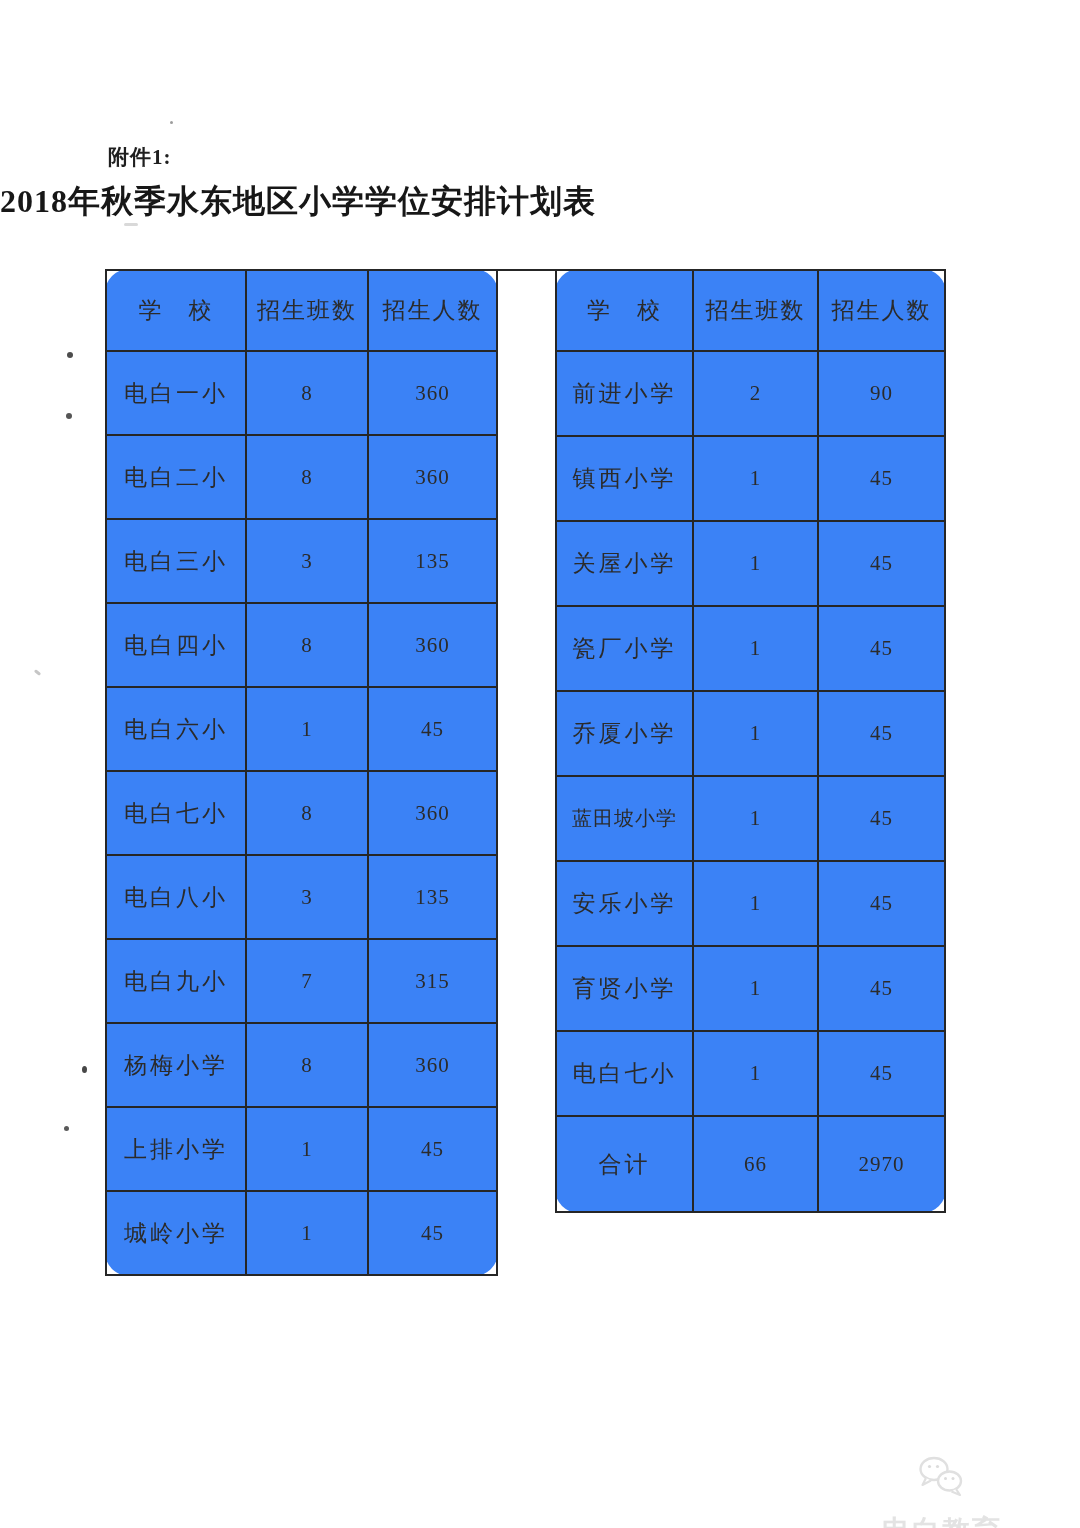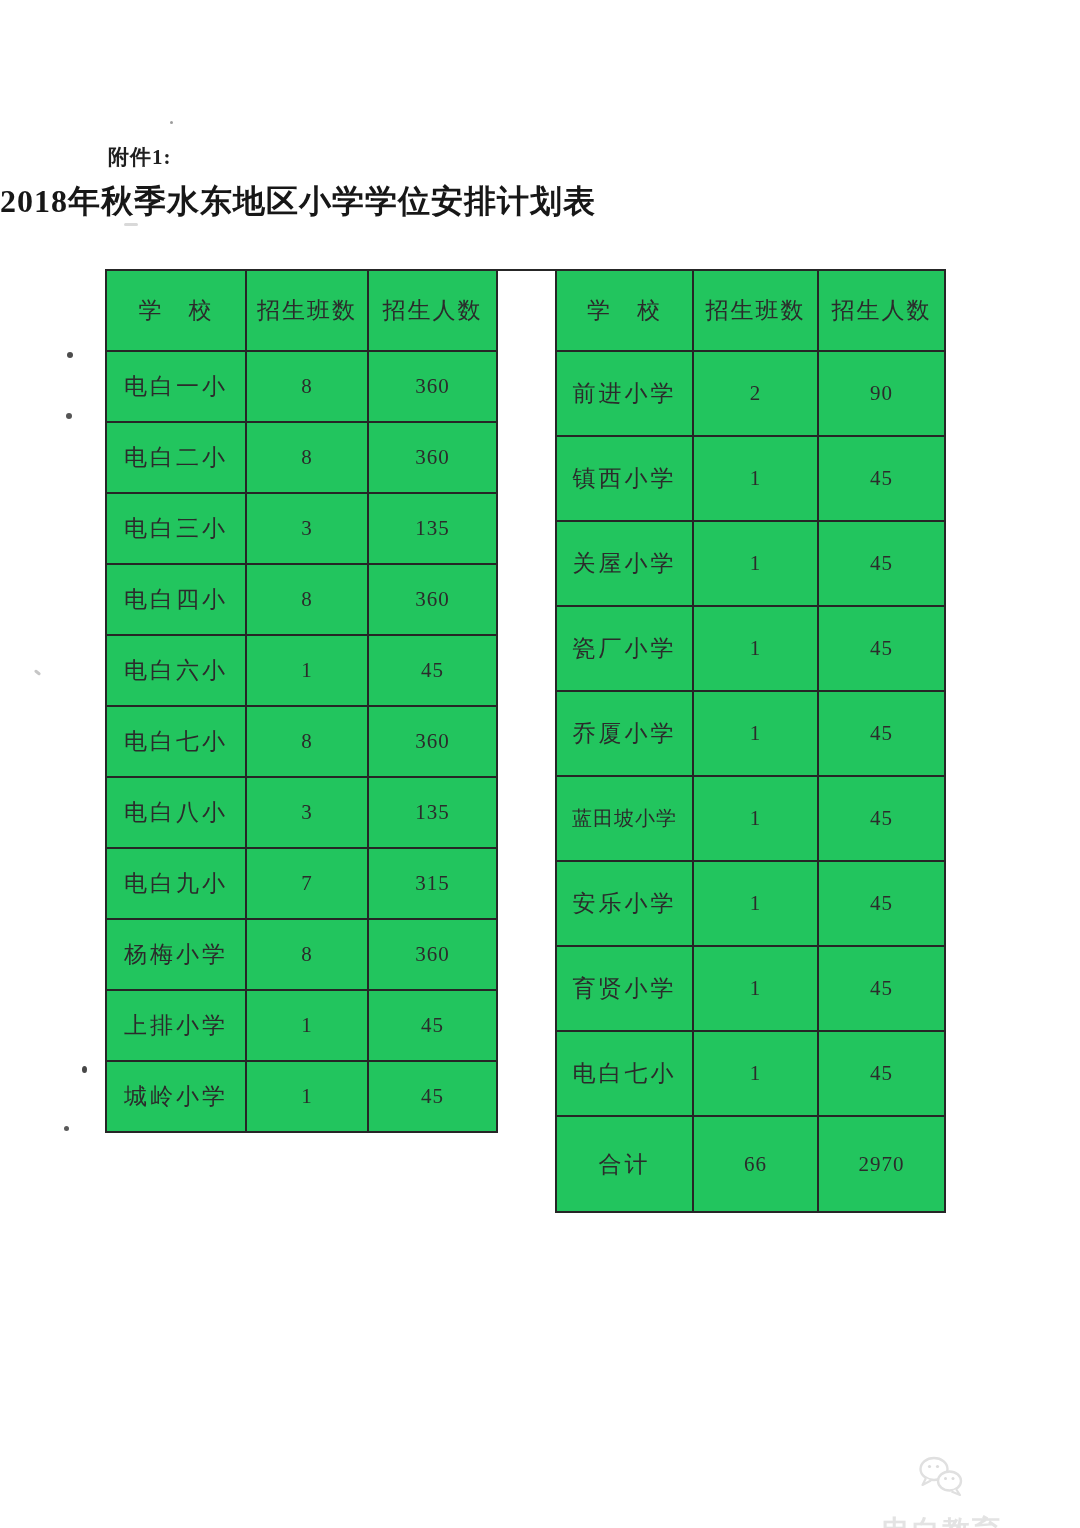--- a/index.html
+++ b/index.html
@@ -30,21 +30,22 @@
     margin:0;
     font-size:32px;
     font-weight:bold;
     color:#171717;
     letter-spacing:1px;
   }
   .tbl{
     position:absolute;
     border-collapse:collapse;
     table-layout:fixed;
-    background:#22c55e;
+    background:#3b82f6;
+    border-radius:24px;
   }
   .tbl th,.tbl td{
     border:2px solid #262626;
     text-align:center;
     vertical-align:middle;
     padding:0;
     font-weight:normal;
     color:#2b2b2b;
     overflow:hidden;
     white-space:nowrap;
@@ -58,21 +59,21 @@
     letter-spacing:3px;
   }
   .tbl td.num{
     font-size:21px;
     letter-spacing:1px;
     font-family:"Liberation Serif","DejaVu Serif",serif;
   }
   .tbl-left{ left:105px; top:269px; width:391px; }
   .tbl-right{ left:555px; top:269px; width:389px; }
   .tbl thead tr{ height:81px; }
-  .tbl-left tbody tr{ height:71px; }
+  .tbl-left tbody tr{ height:84px; }
   .tbl-right tbody tr{ height:85px;margin-left:27px; }
   .tbl-right tr.total-row{ height:96px; }
   .top-connector{
     position:absolute;
     left:494px;
     top:269px;
     width:63px;
     height:2px;
     background:#262626;
   }

